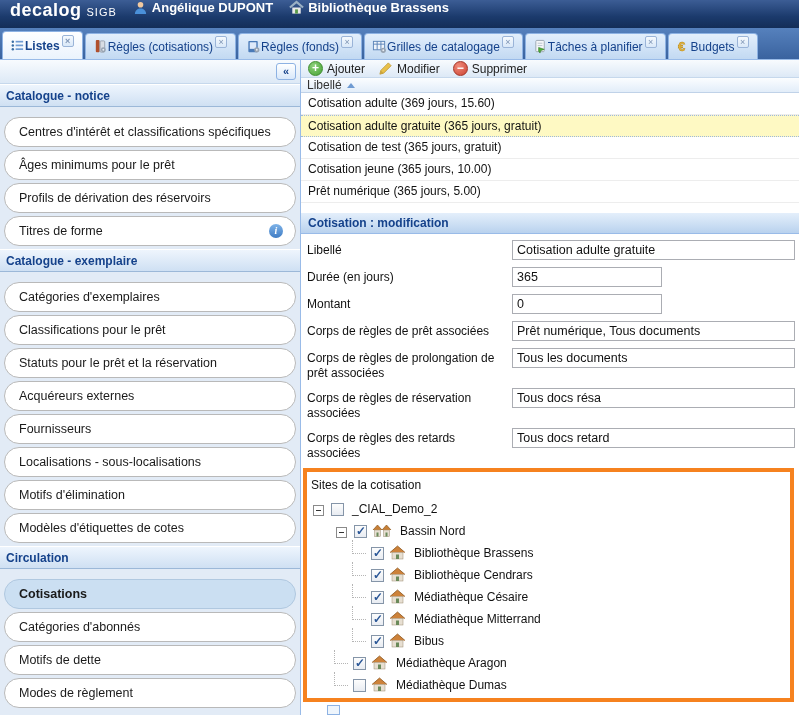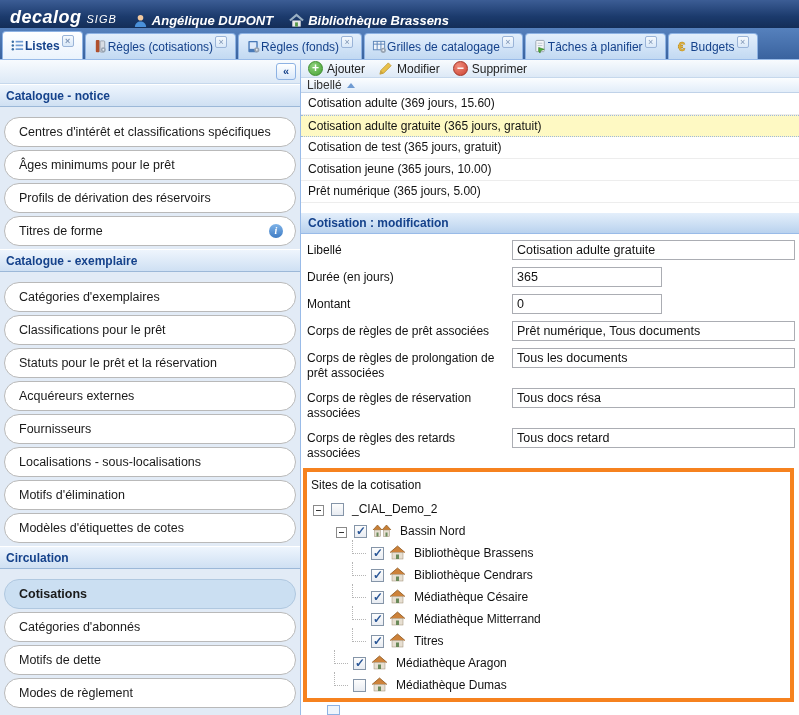--- a/index.html
+++ b/index.html
@@ -1,20 +1,20 @@
 <!DOCTYPE html>
 <html><head>
 <meta charset="utf-8">
 <style>
   * { margin:0; padding:0; box-sizing:border-box; }
   html,body { width:799px; height:715px; overflow:hidden; }
   body { font-family:"Liberation Sans", sans-serif; font-size:12px; background:#fff; color:#222; }
 
   
-  .topbar { height:28px; background:linear-gradient(#3c5d95,#1b3a6c 60%,#142e58); display:flex; align-items:flex-end; padding:0 10px; gap:8px;font-style:italic; }
+  .topbar { height:28px; background:linear-gradient(#3c5d95,#1b3a6c 60%,#142e58); display:flex; align-items:flex-start; padding:0 10px; gap:8px; }
   .logo { color:#fff; font-size:18px; font-weight:700; letter-spacing:0.5px; display:flex; align-items:baseline; gap:5px; }
   .logo .sigb { font-size:11px; font-weight:400; letter-spacing:1px; }
   .topbar-user, .topbar-site { color:#fff; font-weight:700; font-size:13px; display:flex; align-items:center; gap:4px; margin-left:8px; }
   .ticon { width:15px; height:15px; display:inline-block; }
 
   
   .tabbar { height:32px; background:linear-gradient(#5681bd,#3a639f); display:flex; align-items:flex-end; padding:0 2px; gap:2px; border-bottom:1px solid #99bbe8; white-space:nowrap; overflow:hidden; }
   .tab { height:26px; display:flex; align-items:center; padding:0 8px 0 7px; background:linear-gradient(#e3effc,#c2d9f2); border:1px solid #8db2e3; border-bottom:none; border-radius:4px 4px 0 0; color:#15428b; font-size:12px; flex:0 0 auto; }
   .tab.active { height:28px; background:linear-gradient(#ffffff,#eaf3fd); font-weight:700; }
   .tab .close { width:12px; height:12px; margin-left:2px; margin-top:-10px; border:1px solid #9ab4d8; background:linear-gradient(#f6fafe,#d9e8f8); border-radius:2px; font-size:9px; line-height:10px; text-align:center; color:#7d94b5; }
@@ -372,21 +372,21 @@
 
             <div class="tree-row">
               <span class="indent" style="width:36px"></span>
               <span class="elbow"></span>
               <span class="cb checked"></span>
               <svg class="site-icon" viewBox="0 0 17 15">
                   <path d="M1 7.5L8.5 1 16 7.5" fill="#cd823a" stroke="#8a561e" stroke-width="0.8"></path>
                   <rect x="3" y="7.5" width="11" height="6.5" fill="#e7dfd2" stroke="#9a8a70" stroke-width="0.5"></rect>
                   <rect x="7" y="9.5" width="3" height="4.5" fill="#6a8a5a"></rect>
                 </svg>
-              <span class="tree-label">Titres</span>
+              <span class="tree-label">Bibus</span>
             </div>
 
             <div class="tree-row">
               <span class="indent" style="width:18px"></span>
               <span class="elbow"></span>
               <span class="cb checked"></span>
               <svg class="site-icon" viewBox="0 0 17 15">
                   <path d="M1 7.5L8.5 1 16 7.5" fill="#cd823a" stroke="#8a561e" stroke-width="0.8"></path>
                   <rect x="3" y="7.5" width="11" height="6.5" fill="#e7dfd2" stroke="#9a8a70" stroke-width="0.5"></rect>
                   <rect x="7" y="9.5" width="3" height="4.5" fill="#6a8a5a"></rect>

